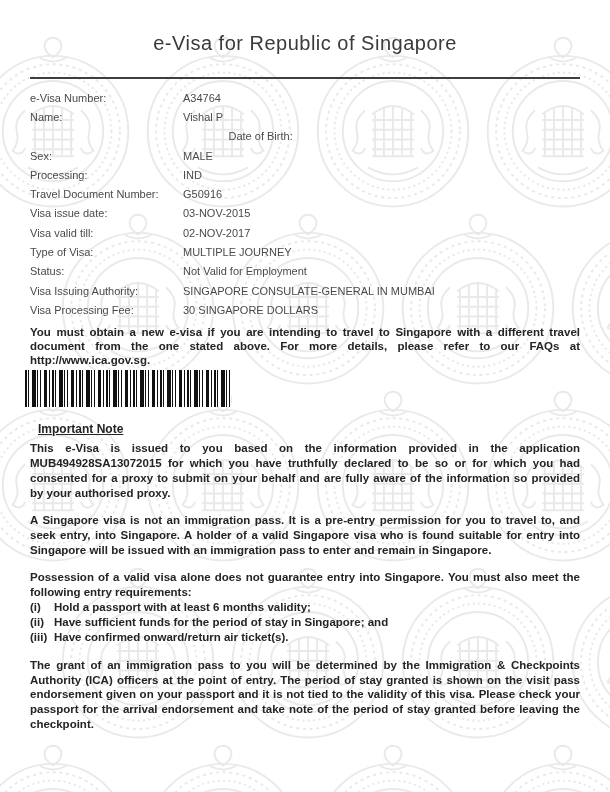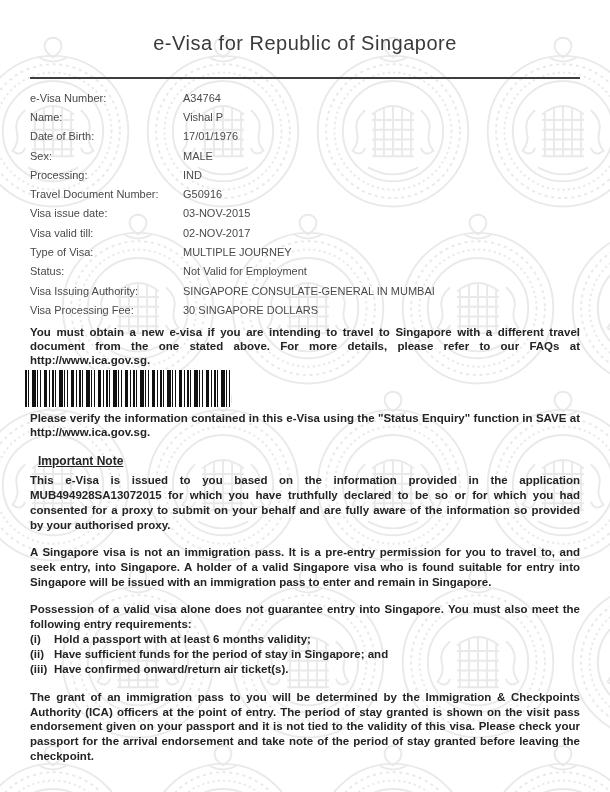--- a/index.html
+++ b/index.html
@@ -214,21 +214,20 @@
     <div class="field-row">
       <span class="flabel">e-Visa Number:</span>
       <span class="fvalue">A34764</span>
     </div>
     <div class="field-row">
       <span class="flabel">Name:</span>
       <span class="fvalue">Vishal P</span>
     </div>
     <div class="field-row">
       <span class="flabel">Date of Birth:</span>
-      <span class="fvalue">17/01/1976</span>
     </div>
     <div class="field-row">
       <span class="flabel">Sex:</span>
       <span class="fvalue">MALE</span>
     </div>
     <div class="field-row">
       <span class="flabel">Processing:</span>
       <span class="fvalue">IND</span>
     </div>
     <div class="field-row">
@@ -258,21 +257,20 @@
     <div class="field-row">
       <span class="flabel">Visa Processing Fee:</span>
       <span class="fvalue">30 SINGAPORE DOLLARS</span>
     </div>
   </div>
 
   <p class="p-bold notice-different">You must obtain a new e-visa if you are intending to travel to Singapore with a different travel document from the one stated above. For more details, please refer to our FAQs at http://www.ica.gov.sg.</p>
 
   <div class="barcode"></div>
 
-  <p class="p-bold notice-verify">Please verify the information contained in this e-Visa using the "Status Enquiry" function in SAVE at http://www.ica.gov.sg.</p>
 
   <div class="note-heading">Important Note</div>
 
   <p class="p-bold np note-p1">This e-Visa is issued to you based on the information provided in the application MUB494928SA13072015 for which you have truthfully declared to be so or for which you had consented for a proxy to submit on your behalf and are fully aware of the information so provided by your authorised proxy.</p>
 
   <p class="p-bold np note-p2">A Singapore visa is not an immigration pass. It is a pre-entry permission for you to travel to, and seek entry, into Singapore. A holder of a valid Singapore visa who is found suitable for entry into Singapore will be issued with an immigration pass to enter and remain in Singapore.</p>
 
   <p class="p-bold np note-p3">Possession of a valid visa alone does not guarantee entry into Singapore.  You must also meet the following entry requirements:</p>
 
   <div class="req-list">

